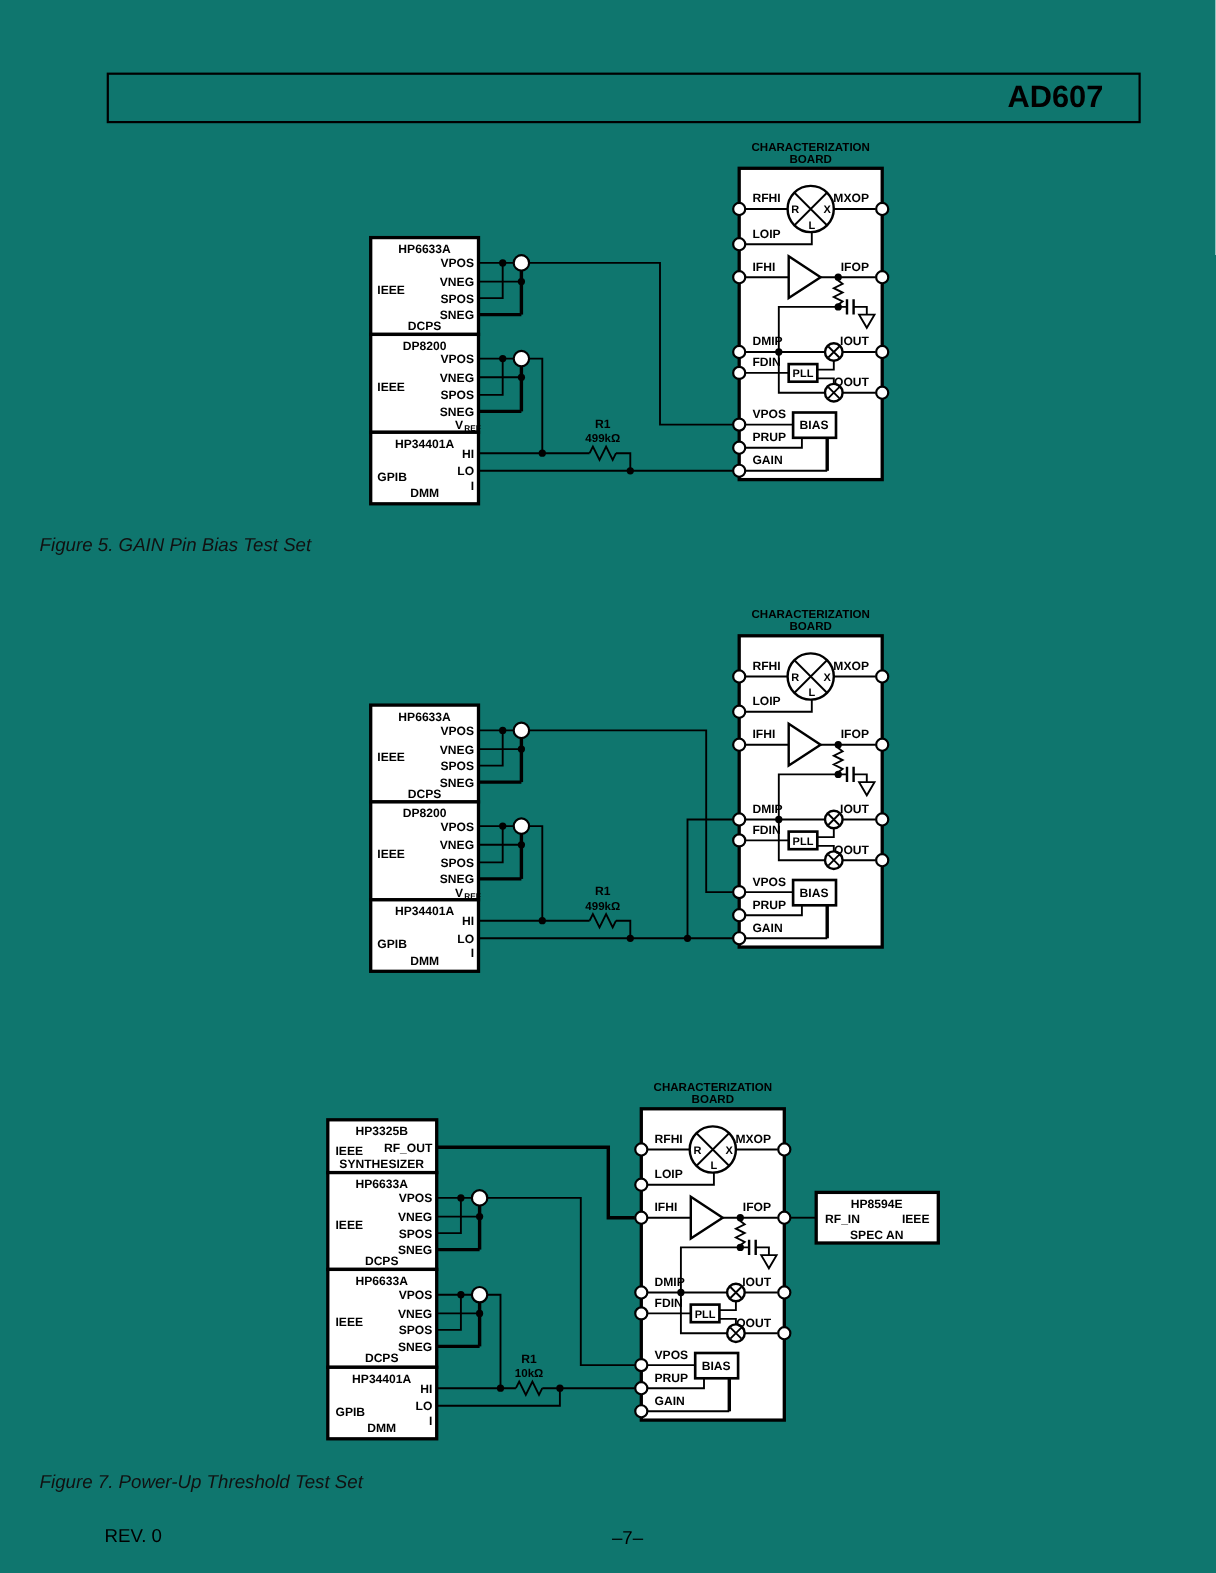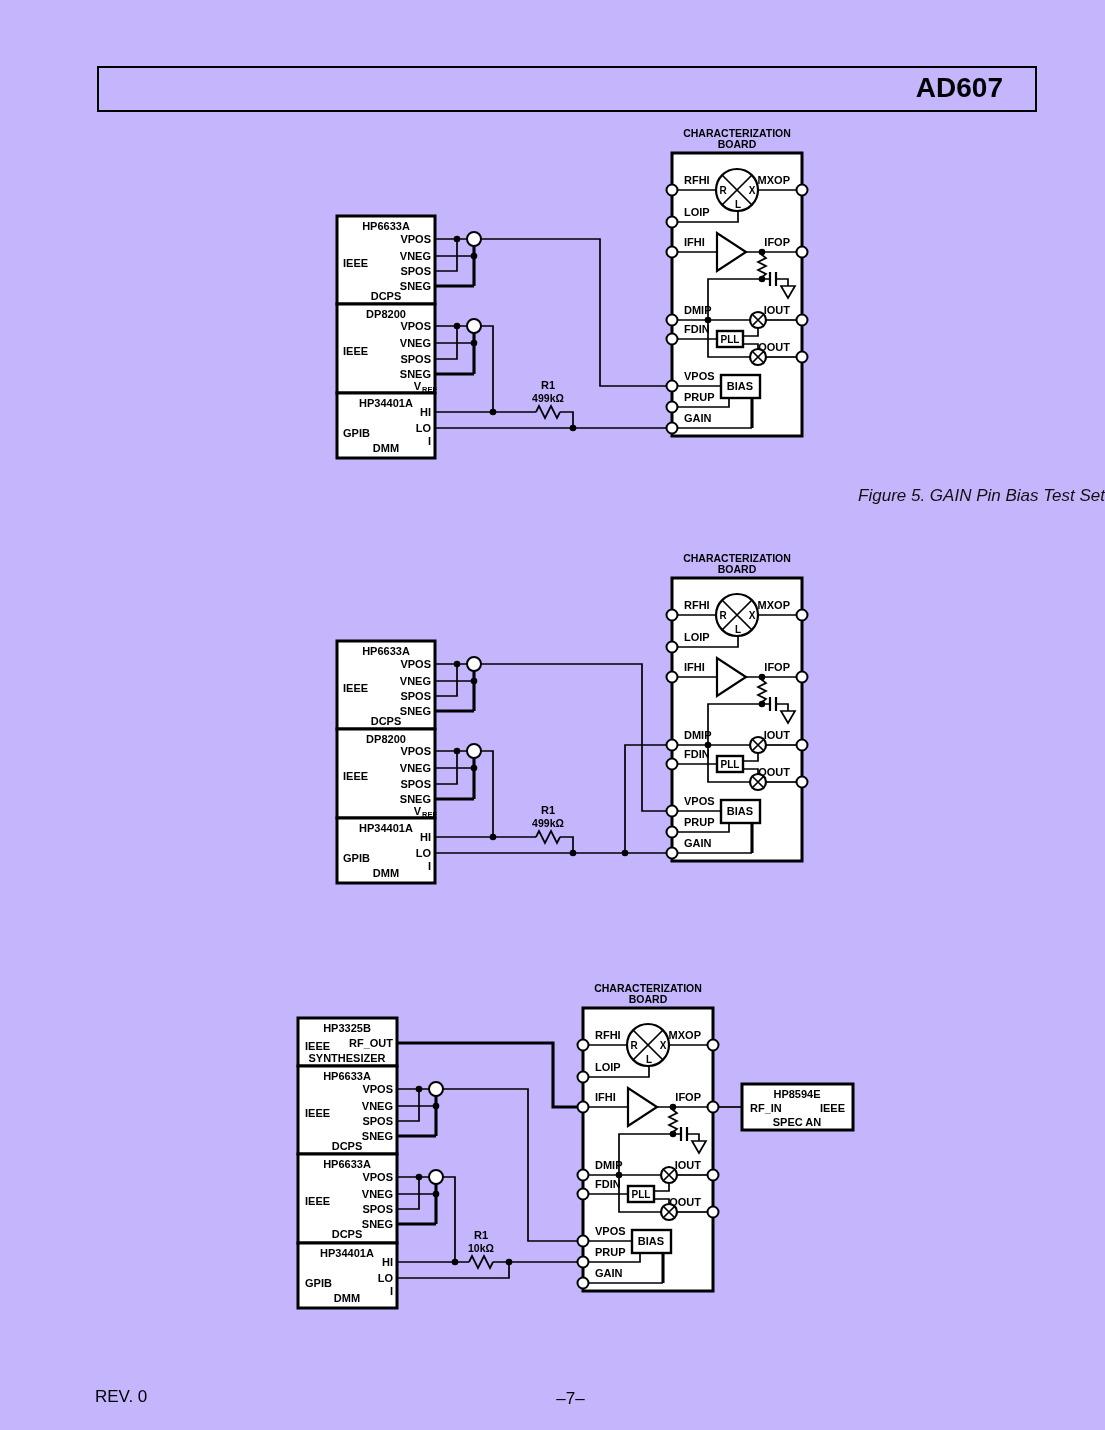--- a/index.html
+++ b/index.html
@@ -1,21 +1,21 @@
 <!DOCTYPE html>
 <html><head>
 <meta charset="utf-8">
 <style>
   html,body{margin:0;padding:0;background:#fff;}
-  .page{position:relative;width:1105px;height:1430px;background:#c4b5fd;overflow:hidden;
+  .page{position:relative;width:1105px;height:1430px;background:#0f766e;overflow:hidden;
         font-family:"Liberation Sans",sans-serif;color:#000;}
   .hdr-box{position:absolute;left:97px;top:66px;width:936px;height:42px;border:2.5px solid #000;}
   .hdr-title{position:absolute;right:32px;top:4px;font-size:28px;font-weight:bold;letter-spacing:0px;}
   .fig-svg{position:absolute;left:0;overflow:visible;}
-  .caption{position:absolute;left:36px;width:1069px;text-align:right;
+  .caption{position:absolute;left:36px;width:1069px;text-align:left;
            font-style:italic;font-size:17px;color:#111;}
   .footer-rev{position:absolute;left:95px;top:1387px;font-size:17px;}
   .footer-page{position:absolute;left:36px;width:1069px;top:1389px;text-align:center;font-size:17px;}
   
   .w{stroke:#000;stroke-width:1.7;fill:none;}
   .W{stroke:#000;stroke-width:3.1;fill:none;}
   .box{fill:#fff;stroke:#000;stroke-width:3;}
   .box2{fill:#fff;stroke:#000;stroke-width:2.4;}
   .mx{fill:#fff;stroke:#000;stroke-width:2.2;}
   .amp{fill:#fff;stroke:#000;stroke-width:2.2;}
@@ -452,17 +452,18 @@
       <text class="t te" x="118" y="93">IFOP</text>
       <text class="t" x="12" y="161">DMIP</text>
       <text class="t" x="12" y="180">FDIN</text>
       <text class="t te" x="118" y="161">IOUT</text>
       <text class="t te" x="118" y="198">QOUT</text>
       <text class="t" x="12" y="227">VPOS</text>
       <text class="t" x="12" y="248">PRUP</text>
       <text class="t" x="12" y="269">GAIN</text>
     </g>
   </svg>
+  <div class="caption" style="top:1338px">Figure 7.  Power-Up Threshold Test Set</div>
 
   <div class="footer-rev">REV. 0</div>
   <div class="footer-page">–7–</div>
 
 </div>
 
 </body></html>

